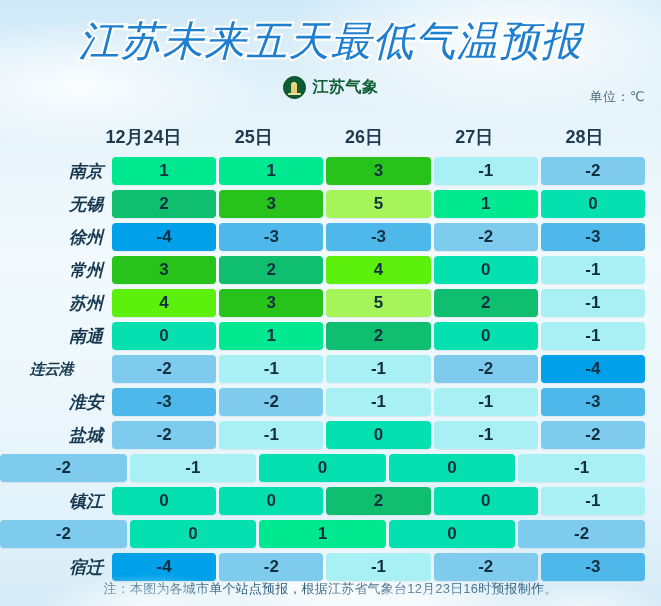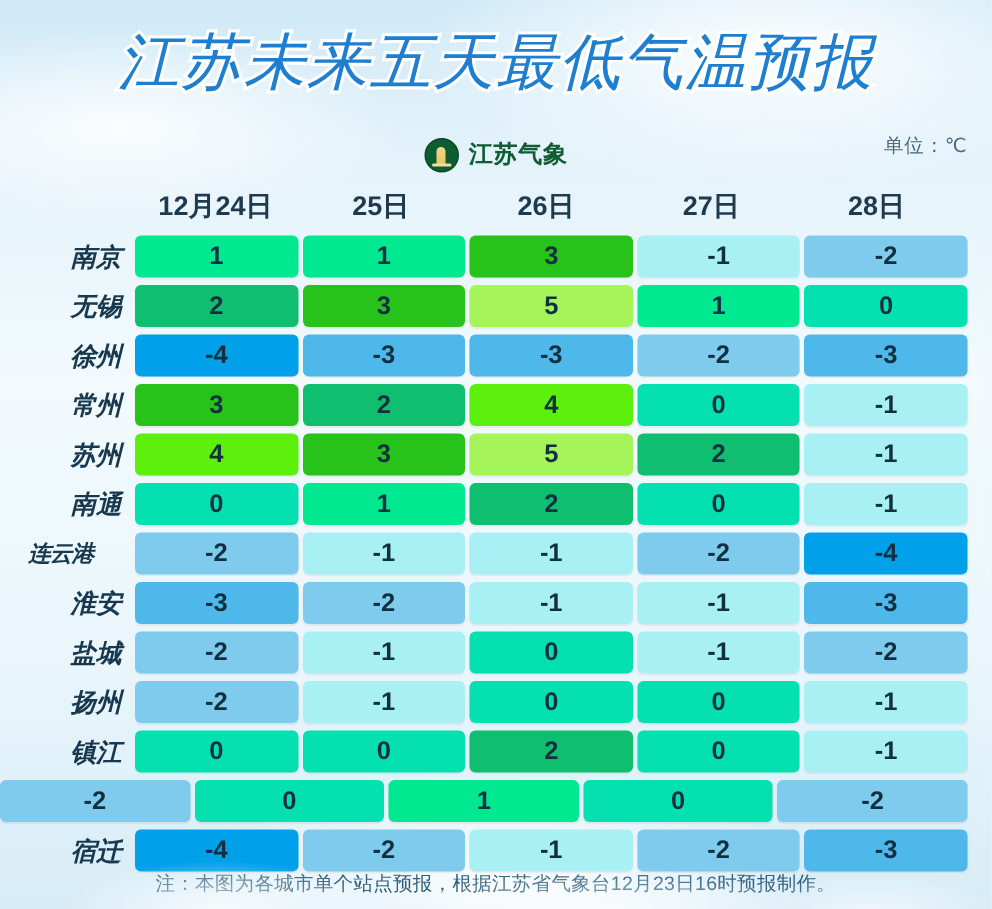--- a/index.html
+++ b/index.html
@@ -32,21 +32,21 @@
     font-size:41px;font-weight:normal;font-style:italic;
     letter-spacing:1px;
     color:#1e7fd0;
     -webkit-text-stroke:4px #ffffff;
     paint-order:stroke fill;
     text-shadow:0 2px 0 rgba(255,255,255,.9);
     white-space:nowrap;
   }
 
   .logo-row{
-    position:absolute;top:92px;left:0;right:0;height:26px;
+    position:absolute;top:76px;left:0;right:0;height:26px;
   }
   .logo{
     position:absolute;left:50%;transform:translateX(-50%);
     display:flex;align-items:center;gap:7px;top:0;
   }
   .logo-badge{
     width:23px;height:23px;border-radius:50%;
     background:#0d5c32;
     border:1.6px solid #0a insanity;
     border:1.6px solid #0a4a28;
@@ -72,21 +72,21 @@
   .grid{position:absolute;left:0;top:118px;width:661px;}
   .hdr{display:flex;height:37px;align-items:center;}
   .hdr .city-col{width:90px;}
   .hdr .dcell{
     flex:1;text-align:center;font-size:18px;font-weight:bold;
     color:#1d3a4f;
   }
 
   .row{display:flex;height:32px;align-items:center;margin-bottom:1px;}
   .city{
-    width:90px;text-align:right;padding-right:9px;box-sizing:border-box;
+    width:112px;text-align:right;padding-right:9px;box-sizing:border-box;
     font-size:17px;font-style:italic;font-weight:bold;color:#17384f;
     letter-spacing:0px;white-space:nowrap;
   }
   .city.narrow{font-size:15px;letter-spacing:-.5px;text-align:center;}
   .cells{flex:1;display:flex;gap:3px;padding-right:16px;box-sizing:border-box;}
   .cell{
     flex:1;height:28px;border-radius:4px;
     display:flex;align-items:center;justify-content:center;
     font-size:17px;font-weight:bold;color:#11303f;
     box-shadow:0 1px 1px rgba(0,0,0,.06);
@@ -211,21 +211,20 @@
           <div class="city">盐城</div>
           <div class="cells">
             <div class="cell" style="background: rgb(127, 203, 238);">-2</div>
             <div class="cell" style="background: rgb(169, 240, 245);">-1</div>
             <div class="cell" style="background: rgb(5, 224, 176);">0</div>
             <div class="cell" style="background: rgb(169, 240, 245);">-1</div>
             <div class="cell" style="background: rgb(127, 203, 238);">-2</div>
           </div>
         </div>
         <div class="row">
-          <div class="city">扬州</div>
           <div class="cells">
             <div class="cell" style="background: rgb(127, 203, 238);">-2</div>
             <div class="cell" style="background: rgb(169, 240, 245);">-1</div>
             <div class="cell" style="background: rgb(5, 224, 176);">0</div>
             <div class="cell" style="background: rgb(5, 224, 176);">0</div>
             <div class="cell" style="background: rgb(169, 240, 245);">-1</div>
           </div>
         </div>
         <div class="row">
           <div class="city">镇江</div>

